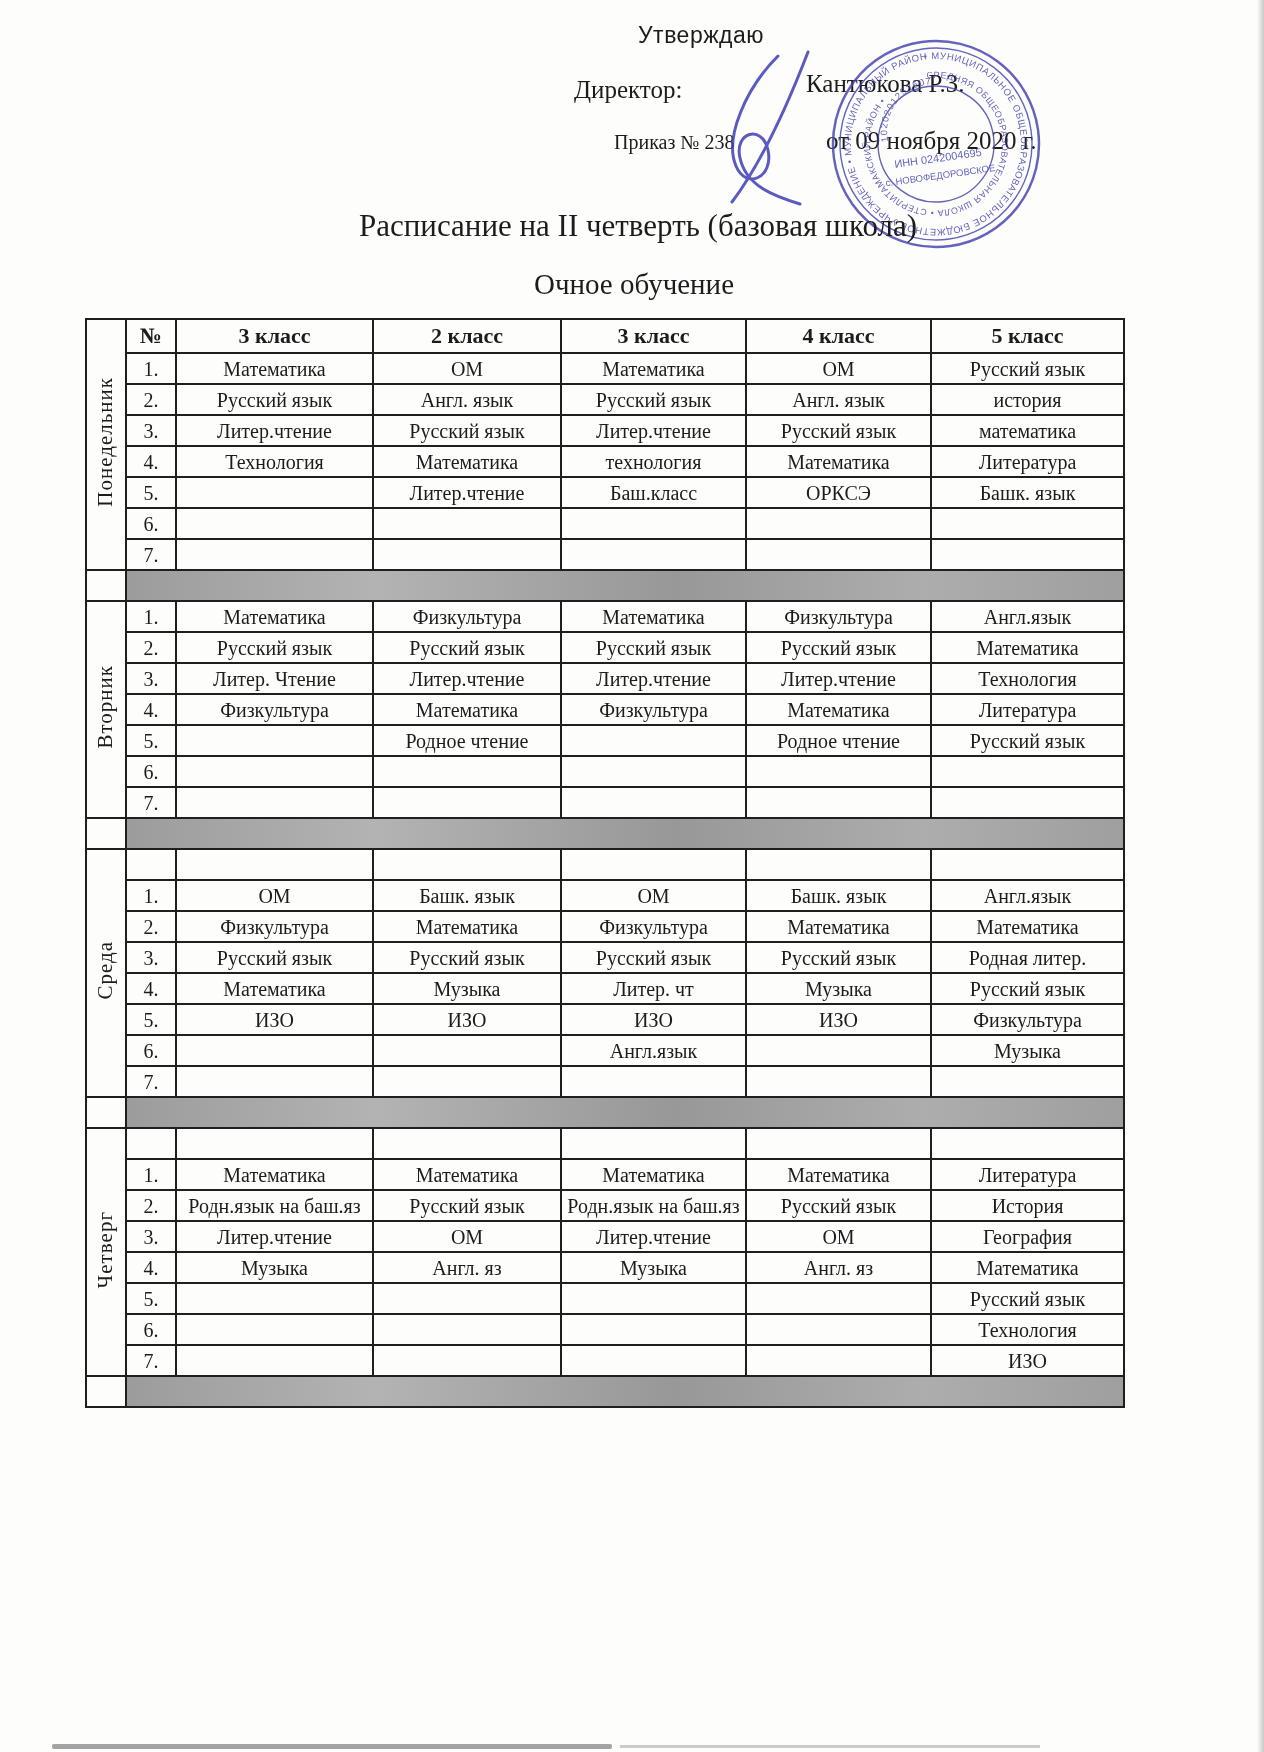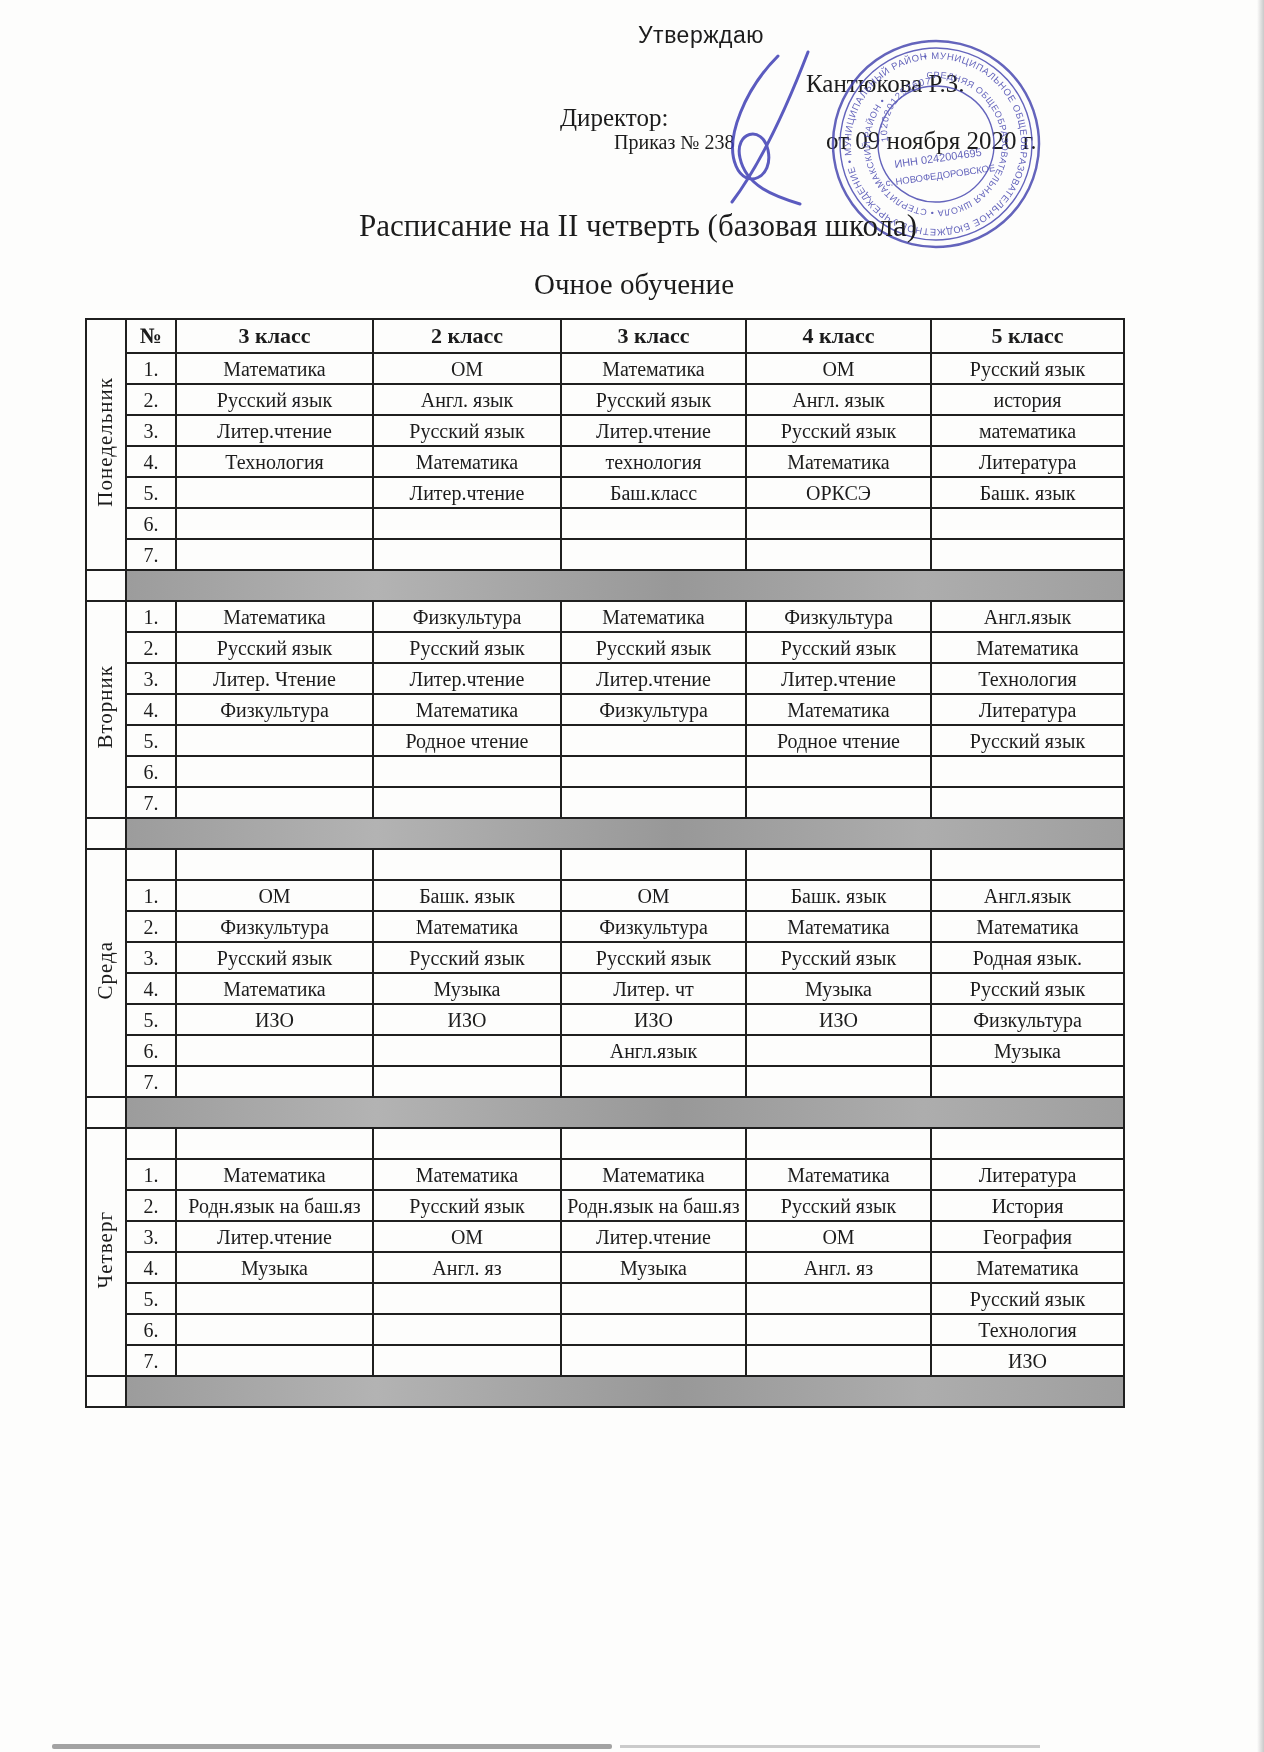--- a/index.html
+++ b/index.html
@@ -8,21 +8,21 @@
     background:#fdfdfc;
     font-family:"Liberation Serif", serif;
     color:#1c1c1c;
     overflow:hidden;
   }
   .approve {
     position:absolute; left:638px; top:22px;
     font-family:"Liberation Sans", sans-serif;
     font-size:23px; letter-spacing:0.5px;
   }
-  .dir-label   { position:absolute; left:560px; top:76px;  font-size:25px;margin-top:28px; }
+  .dir-label   { position:absolute; left:574px; top:76px;  font-size:25px; }
   .dir-name    { position:absolute; left:806px; top:70px;  font-size:25px; }
   .order-label { position:absolute; left:570px; top:131px; font-size:20px;margin-left:44px; }
   .order-date  { position:absolute; left:826px; top:127px; font-size:25px; }
   .doc-title {
     position:absolute; left:0; top:192px; width:1244px;
     text-align:center; font-size:31px; font-weight:400; margin:16px;
   }
   .doc-subtitle {
     position:absolute; left:0; top:256px; width:1244px;
     text-align:center; font-size:29px; font-weight:400; margin:12px;
@@ -285,21 +285,21 @@
         <td class="cell">Физкультура</td>
         <td class="cell">Математика</td>
         <td class="cell">Математика</td>
       </tr>
       <tr>
         <td class="num">3.</td>
         <td class="cell">Русский язык</td>
         <td class="cell">Русский язык</td>
         <td class="cell">Русский язык</td>
         <td class="cell">Русский язык</td>
-        <td class="cell">Родная язык.</td>
+        <td class="cell">Родная литер.</td>
       </tr>
       <tr>
         <td class="num">4.</td>
         <td class="cell">Математика</td>
         <td class="cell">Музыка</td>
         <td class="cell">Литер. чт</td>
         <td class="cell">Музыка</td>
         <td class="cell">Русский язык</td>
       </tr>
       <tr>

